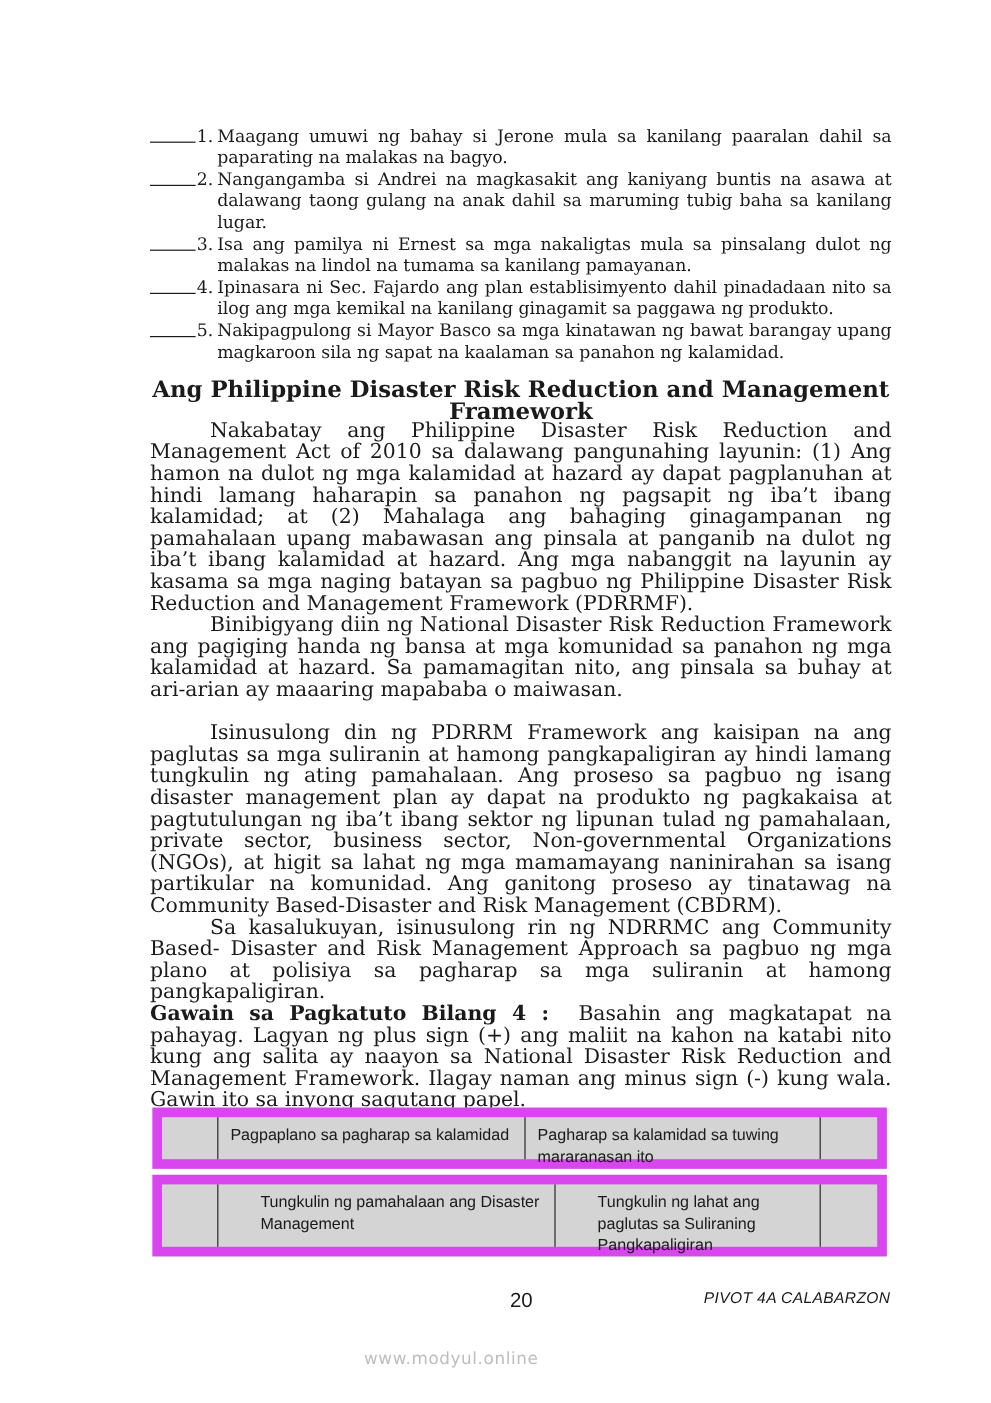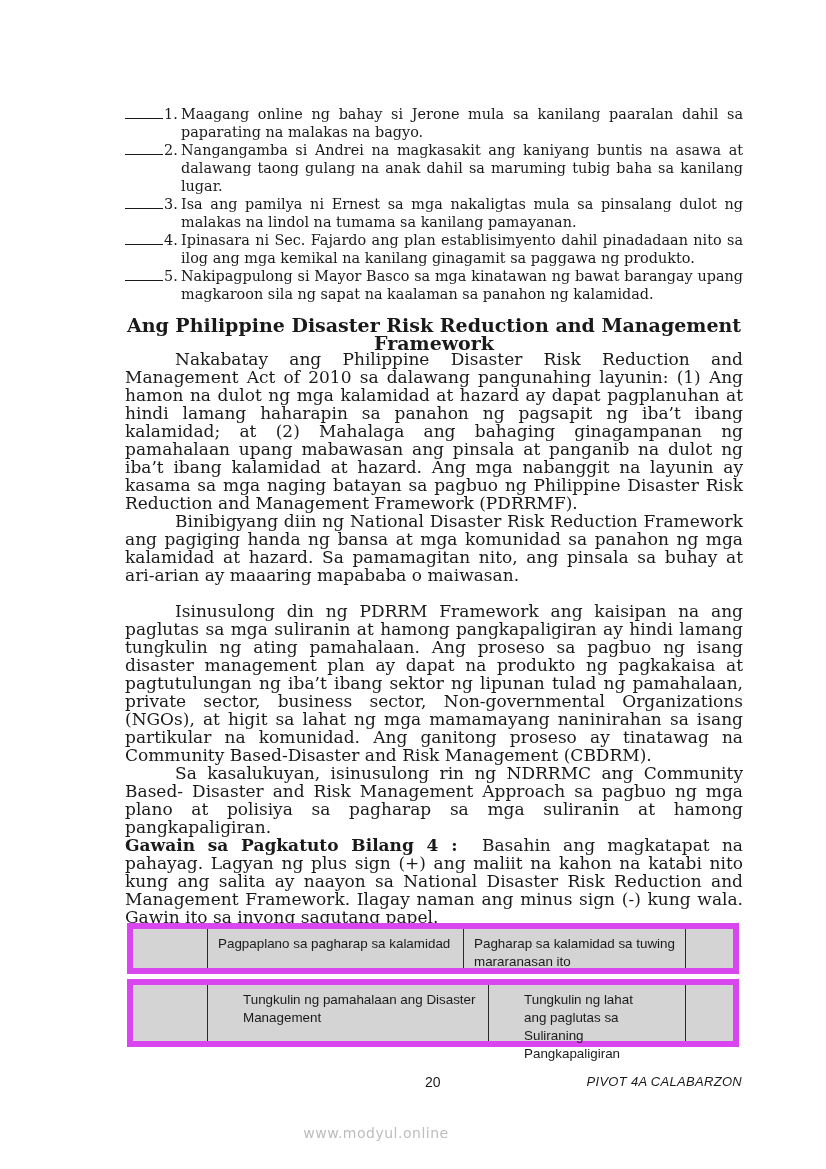--- a/index.html
+++ b/index.html
@@ -14,40 +14,40 @@
   h2 { position: absolute; top: 316px; left: 125px; width: 618px; text-align: center; font-size: 19px; font-weight: bold; margin: 0; line-height: 18px; }
   .para { position: absolute; left: 125px; width: 618px; text-align: justify; font-size: 17px; line-height: 18px; margin: 0; }
   .para .indent { display: inline-block; width: 50px; }
   .p1 { top: 350px; }
   .p2 { top: 512px; }
   .p3 { top: 602px; }
   .p4 { top: 764px; }
   .p5 { top: 836px; }
   .p5 .label { font-weight: bold; }
   .activity { position: absolute; left: 127px; top: 923px; width: 612px; }
-  .act-row { position: relative; display: flex; background: #d4d4d4; border: 6px solid #d946ef; height: 51px; box-sizing: border-box; padding-left: 28px; }
+  .act-row { position: relative; display: flex; background: #d4d4d4; border: 8px solid #d946ef; height: 51px; box-sizing: border-box; }
   .act-row + .act-row { margin-top: 5px; height: 68px; gap: 25px; }
   .act-box { width: 47px; border-right: 1.5px solid #2a2a2a; box-sizing: border-box; }
   .act-box.right { border-right: none; border-left: 1.5px solid #2a2a2a; width: 48px; }
   .act-cell { flex: 1; padding: 6px 10px; font-family: "Liberation Sans", "DejaVu Sans", sans-serif; font-size: 13.4px; line-height: 18px; color: #1a1a1a; box-sizing: border-box; }
   .act-cell.first { border-right: 1.5px solid #2a2a2a; width: 256px; flex: none; }
-  .footer-num { position: absolute; top: 1074px; left: 425px; font-family: "Liberation Sans", "DejaVu Sans", sans-serif; font-size: 14px; }
+  .footer-num { position: absolute; top: 1074px; left: 425px; font-family: "Liberation Sans", "DejaVu Sans", sans-serif; font-size: 17px; }
   .footer-brand { position: absolute; top: 1074px; right: 84px; font-family: "Liberation Sans", "DejaVu Sans", sans-serif; font-size: 13px; font-style: italic; letter-spacing: 0.3px; }
   .watermark { position: absolute; top: 1125px; left: 0; width: 752px; text-align: center; font-family: "DejaVu Sans", sans-serif; font-size: 14px; color: #bdbdbd; letter-spacing: 0.5px; }
 </style>
 </head>
 <body>
 
 <div class="page">
 
   <div class="q-list">
     <div class="q-item">
       <span class="blank"></span>
       <span class="num">1.</span>
-      <span class="text">Maagang online ng bahay si Jerone mula sa kanilang paaralan dahil sa paparating na malakas na bagyo.</span>
+      <span class="text">Maagang umuwi ng bahay si Jerone mula sa kanilang paaralan dahil sa paparating na malakas na bagyo.</span>
     </div>
     <div class="q-item">
       <span class="blank"></span>
       <span class="num">2.</span>
       <span class="text">Nangangamba si Andrei na magkasakit ang kaniyang buntis na asawa at dalawang taong gulang na anak dahil sa maruming tubig baha sa kanilang lugar.</span>
     </div>
     <div class="q-item">
       <span class="blank"></span>
       <span class="num">3.</span>
       <span class="text">Isa ang pamilya ni Ernest sa mga nakaligtas mula sa pinsalang dulot ng malakas na lindol na tumama sa kanilang pamayanan.</span>

